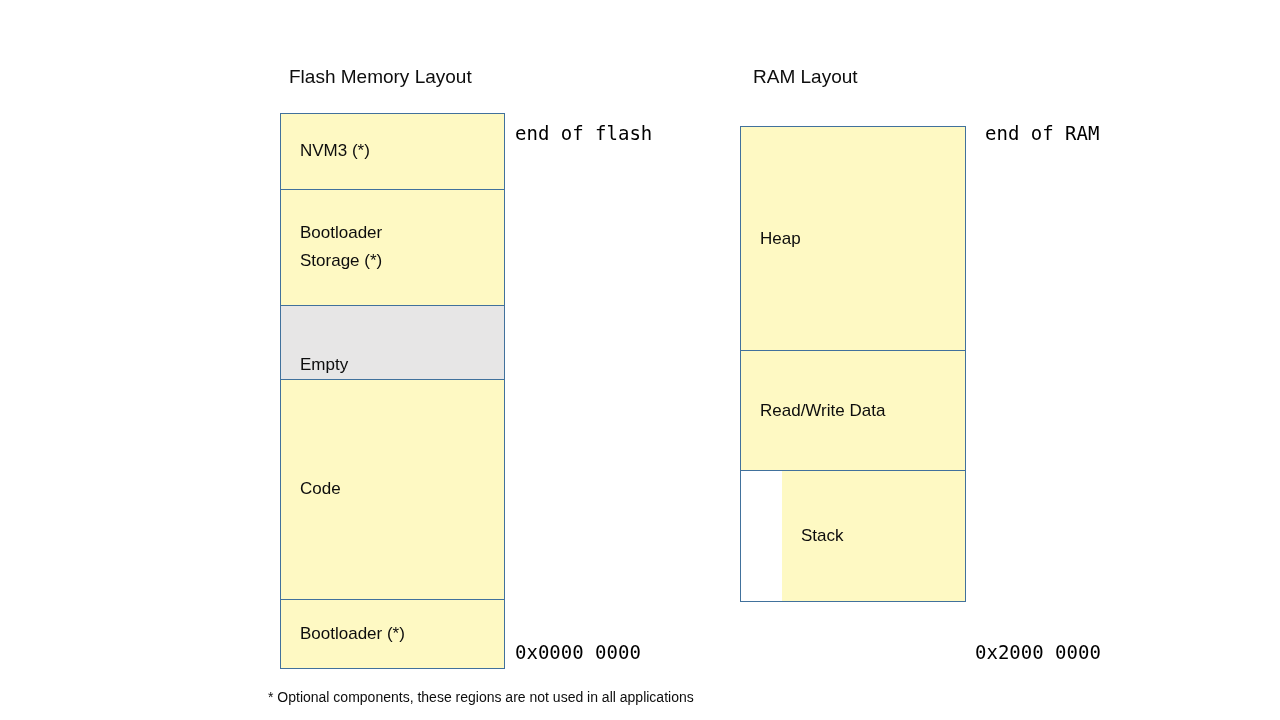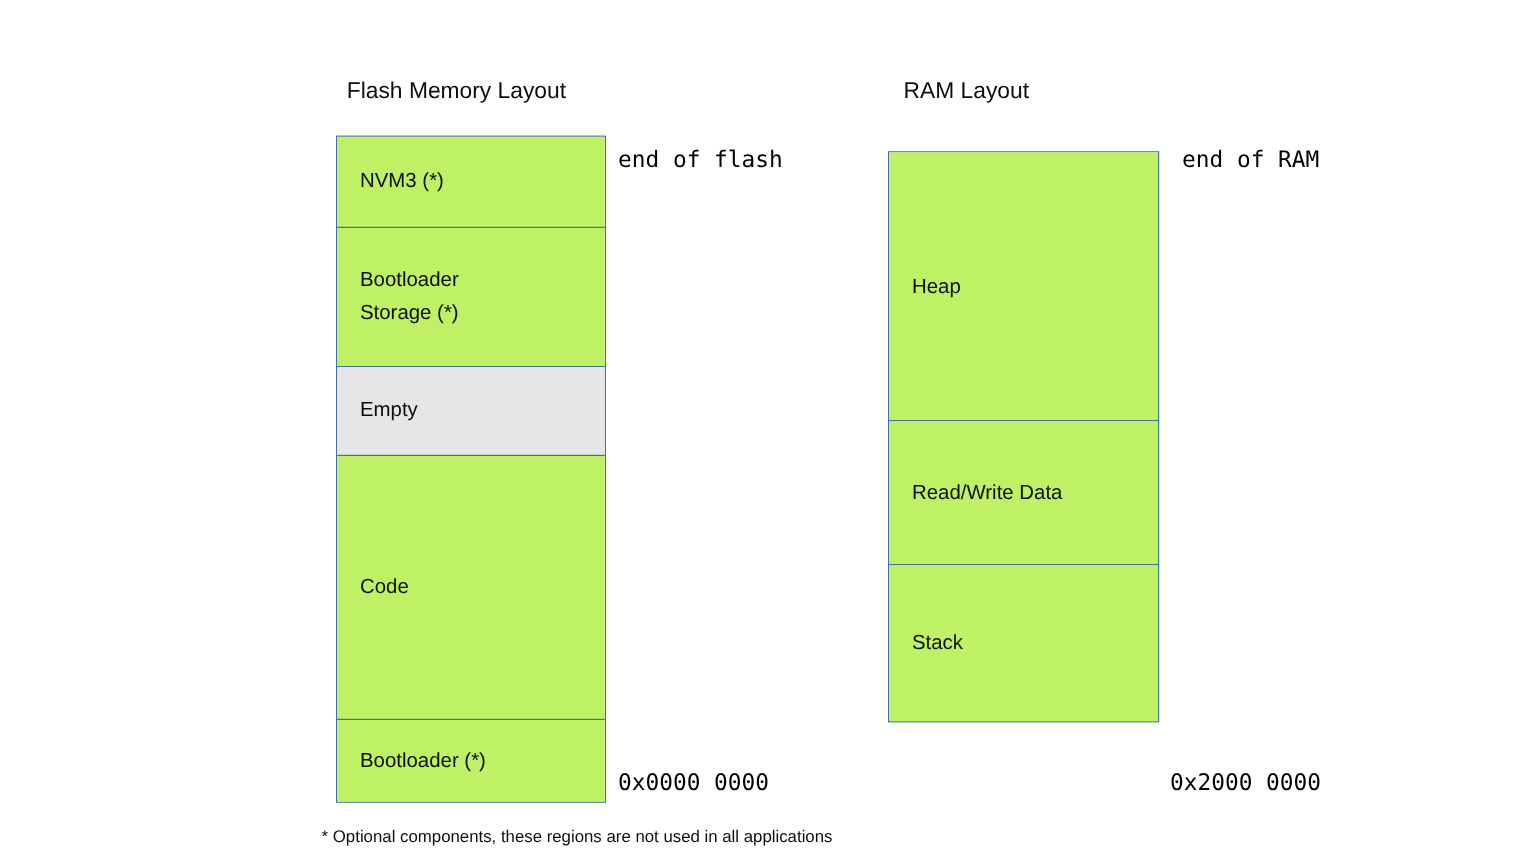--- a/index.html
+++ b/index.html
@@ -46,30 +46,31 @@
     flex-direction: column;
   }
   #flash-column { left: 280px; top: 113px; width: 225px; height: 556px; }
   #ram-column   { left: 740px; top: 126px; width: 226px; height: 476px; }
 
   .mem-block {
     box-sizing: border-box;
     position: relative;
     display: flex;
     align-items: center;
-    background: #bef264;
+    background: #fef9c3;
     border-bottom: 1px solid #41719c;
     padding: 0 0 0 19px;
     overflow: hidden;
   }
   .mem-block:last-child {
     border-bottom: none;
   }
   .mem-block.empty-region {
     background: #e7e6e6;
+    align-items: flex-end;
   }
   .block-label {
     font-family: "Liberation Sans", sans-serif;
     font-size: 17px;
     line-height: 28px;
     color: #0d0d0d;
     white-space: pre-line;
     text-align: left;
   }
 
@@ -139,21 +140,21 @@
   <div class="mem-column" id="ram-column">
 
     <div class="mem-block" style="height:262px;">
       <span class="block-label">Heap</span>
     </div>
 
     <div class="mem-block" style="height:140px;">
       <span class="block-label">Read/Write Data</span>
     </div>
 
-    <div class="mem-block" style="height:152px;">
+    <div class="mem-block" style="height:152px;margin-left:41px;">
       <span class="block-label">Stack</span>
     </div>
   </div>
 
   <div class="addr-note" id="ram-top-note">end of RAM</div>
 
   <div class="addr-note" id="ram-bottom-note">0x2000 0000</div>
 
   <div id="footnote">* Optional components, these regions are not used in all applications</div>
 

